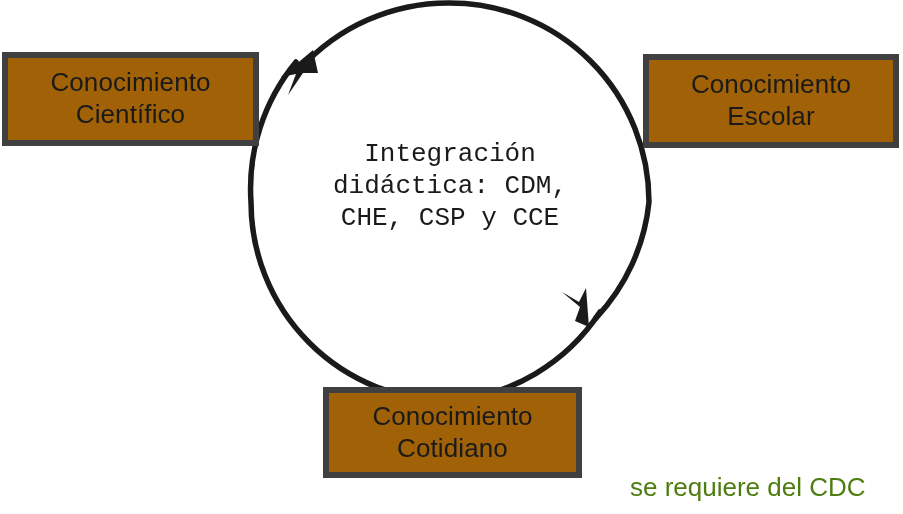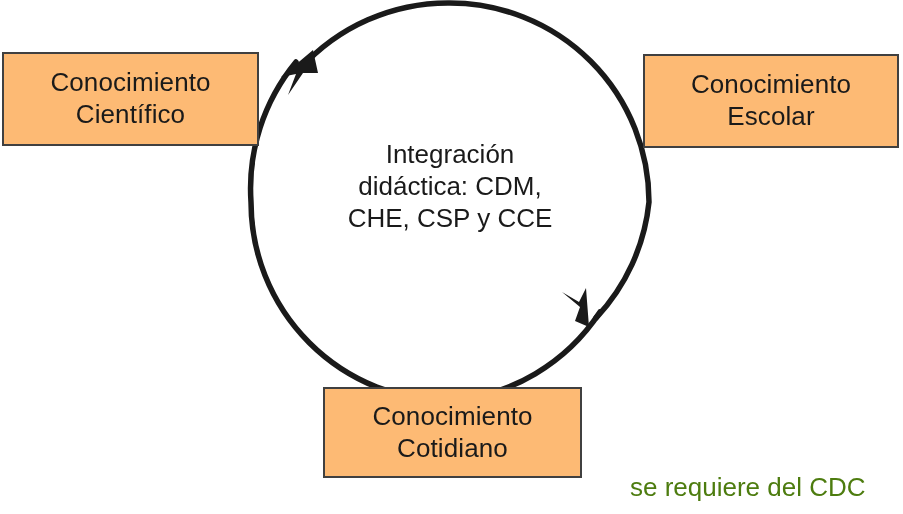--- a/index.html
+++ b/index.html
@@ -13,22 +13,22 @@
   #diagram-root {
     position: relative;
     width: 903px;
     height: 514px;
     background: #ffffff;
     overflow: hidden;
   }
   .node-box {
     position: absolute;
     box-sizing: border-box;
-    border: 2px solid #404040;
-    background: #fdba74;
+    border: 6px solid #404040;
+    background: #a16207;
     display: flex;
     align-items: center;
     justify-content: center;
     text-align: center;
     z-index: 3;
   }
   .node-label {
     font-family: "Liberation Sans", sans-serif;
     font-size: 26px;
     line-height: 1.22;
@@ -62,21 +62,21 @@
     height: 514px;
     z-index: 1;
   }
   #center-text {
     position: absolute;
     left: 300px;
     top: 138px;
     width: 300px;
     text-align: center;
     z-index: 2;
-    font-family: Liberation Sans, sans-serif;
+    font-family: Liberation Mono, monospace;
     font-size: 26px;
     line-height: 1.24;
     color: #1a1a1a;
     white-space: pre-line;
   }
   #caption-cdc {
     position: absolute;
     left: 630px;
     top: 472px;
     z-index: 4;

